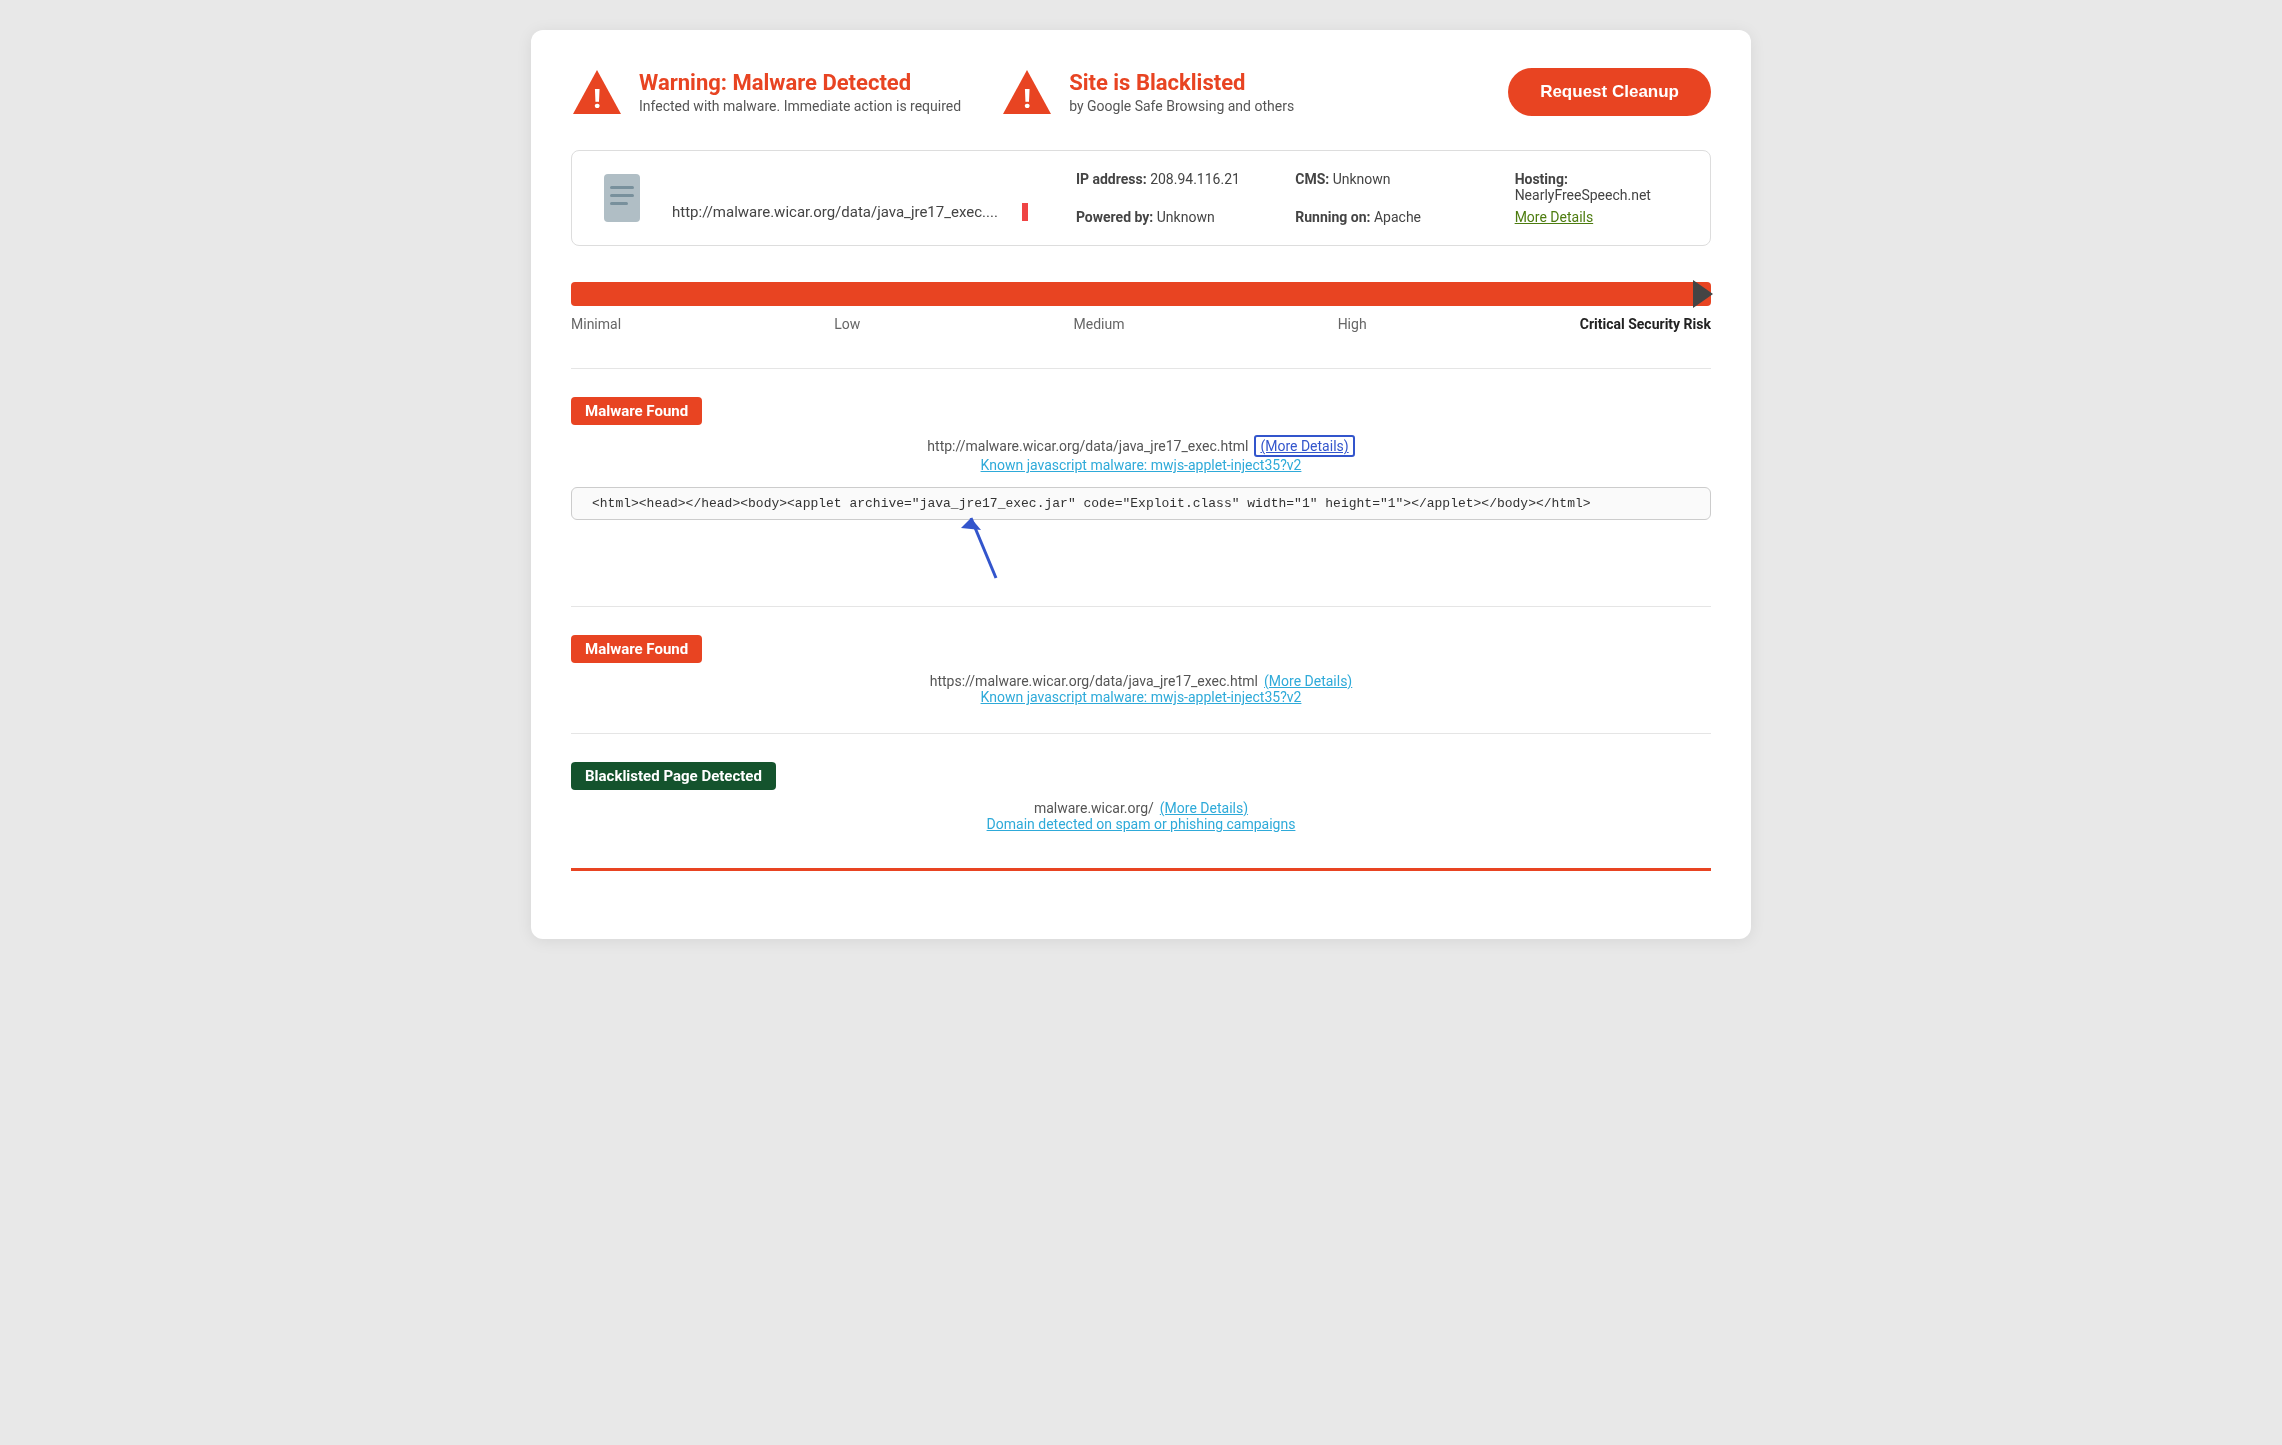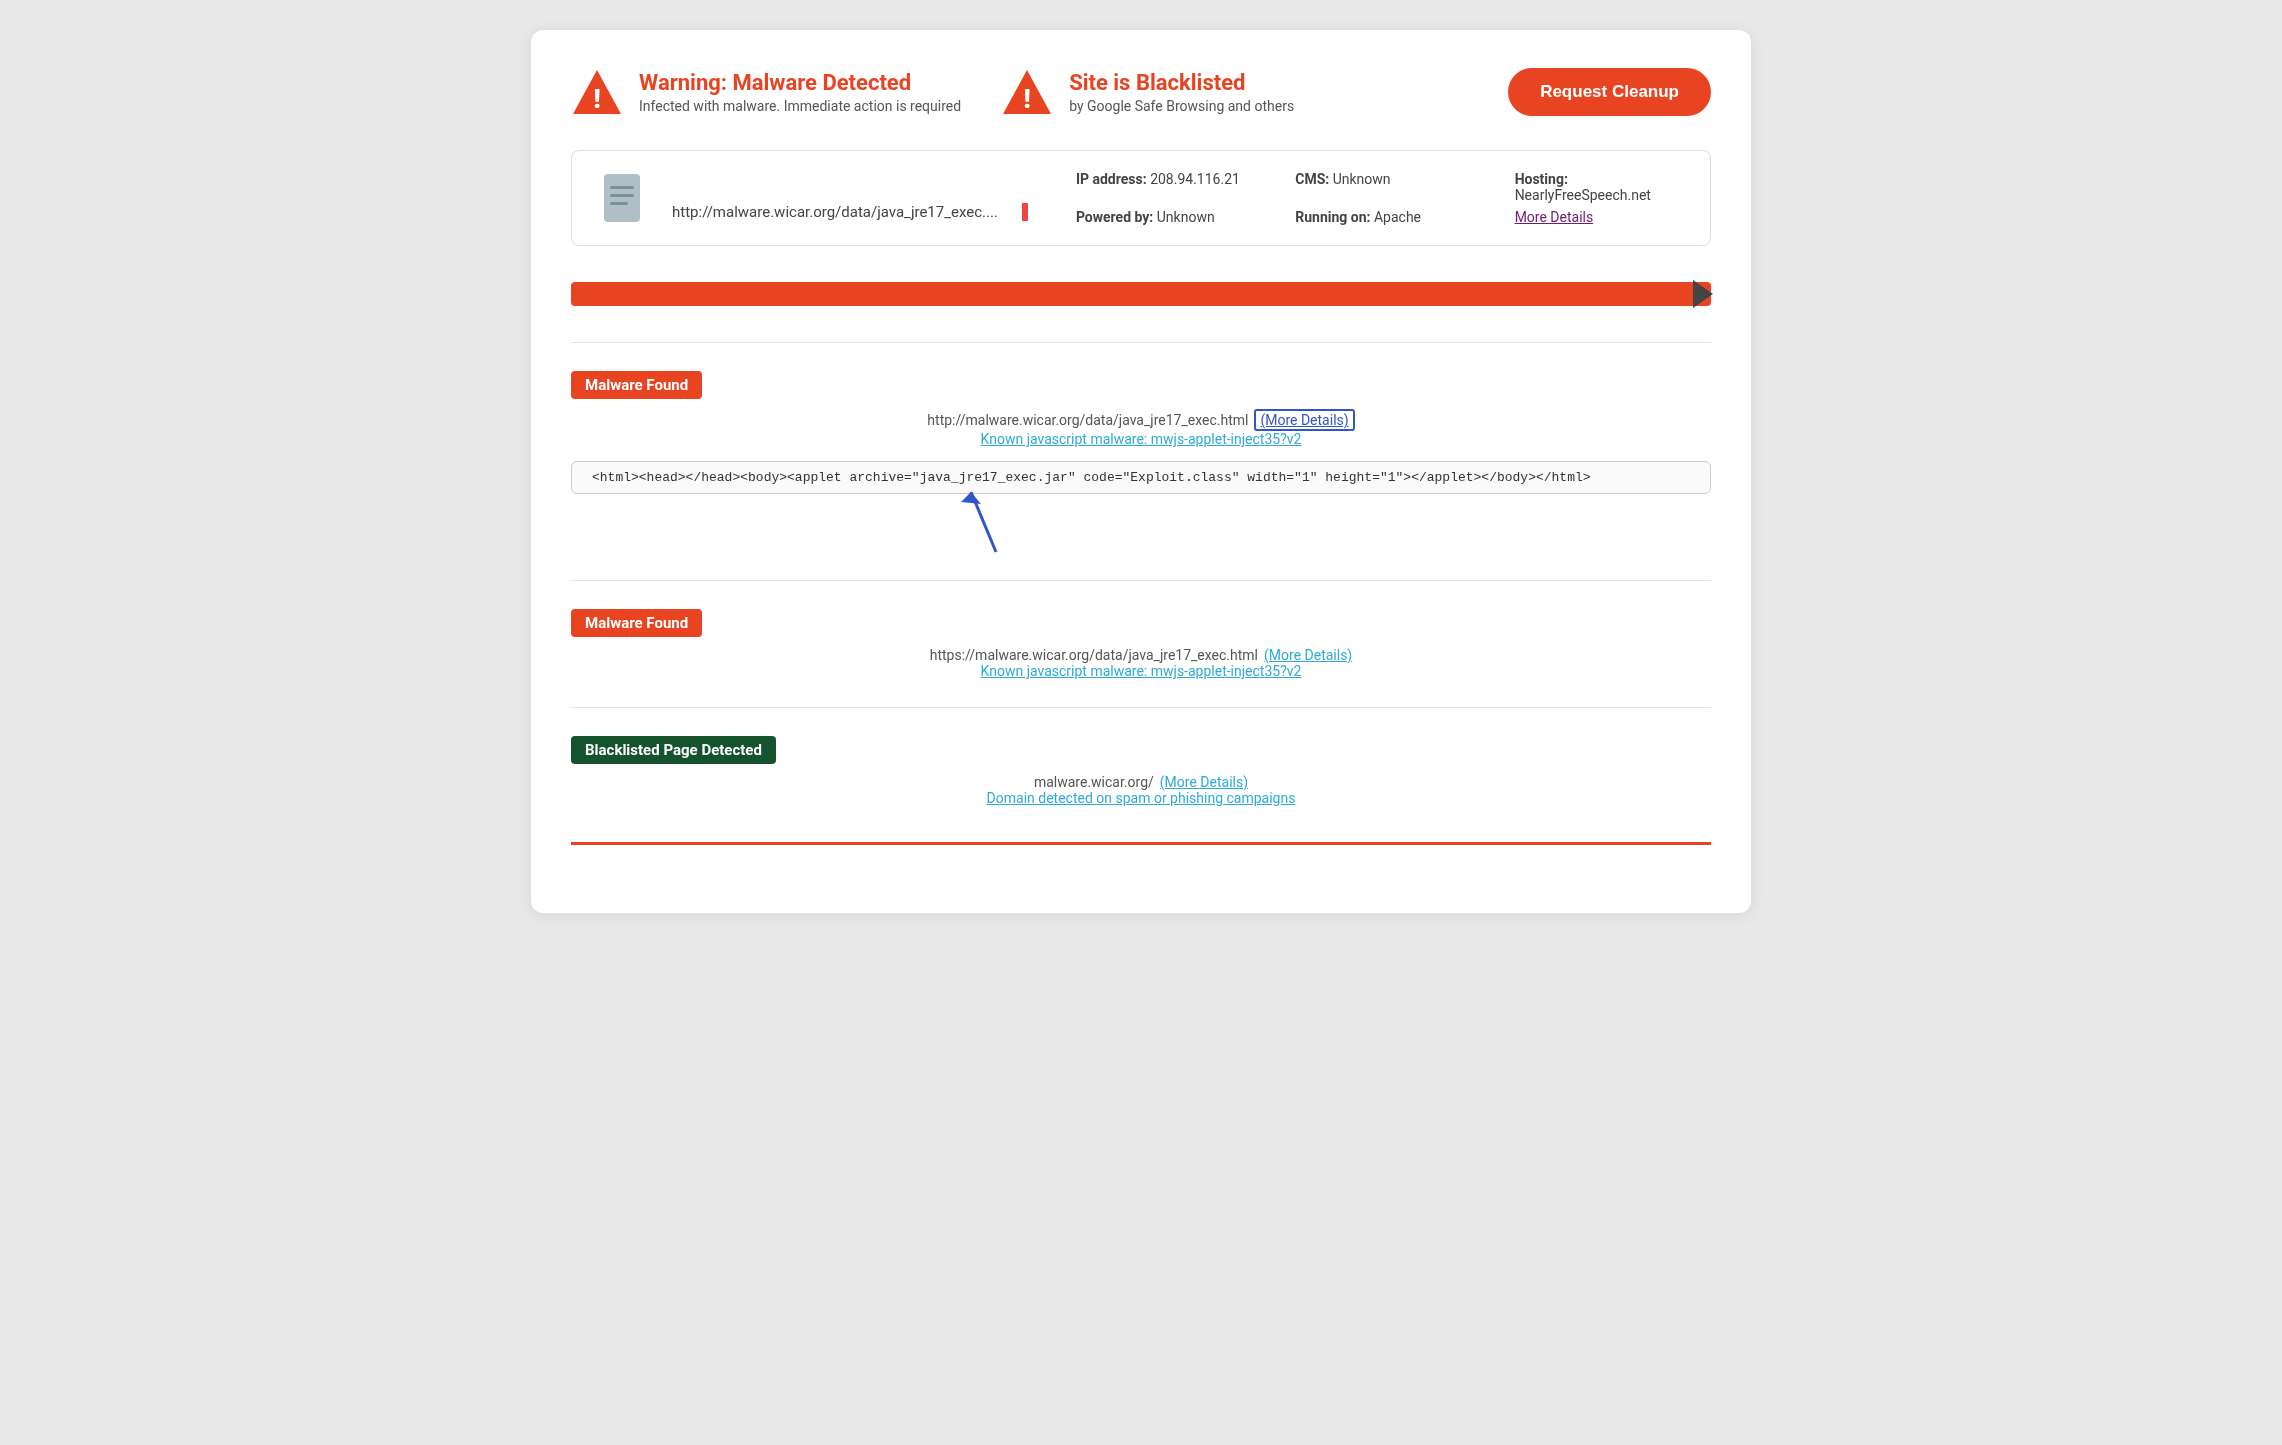--- a/index.html
+++ b/index.html
@@ -87,21 +87,21 @@
     .site-meta {
       display: grid;
       grid-template-columns: 1fr 1fr 1fr;
       gap: 6px 48px;
       padding-left: 24px;
       font-size: 14px;
       color: #444;
     }
     .site-meta .label { font-weight: 700; }
     .more-details-link {
-      color: #701a75;
+      color: #4d7c0f;
       text-decoration: underline;
       cursor: pointer;
     }
 
     
     .risk-section {
       margin-bottom: 36px;
     }
     .risk-bar-container {
       height: 24px;
@@ -268,20 +268,27 @@
       <div>
         <a class="more-details-link" href="#">More Details</a>
       </div>
     </div>
   </div>
 
   <div class="risk-section">
     <div class="risk-bar-container">
       <div class="risk-bar-arrow"></div>
     </div>
+    <div class="risk-labels">
+      <span>Minimal</span>
+      <span>Low</span>
+      <span>Medium</span>
+      <span>High</span>
+      <span class="critical">Critical Security Risk</span>
+    </div>
   </div>
 
   <hr class="divider">
 
   <div class="finding-section">
     <div class="finding-badge">Malware Found</div>
     <div class="finding-row">
       <div class="finding-left">
         <span>http://malware.wicar.org/data/java_jre17_exec.html</span>
         <a class="finding-more-details" href="#">(More Details)</a>

